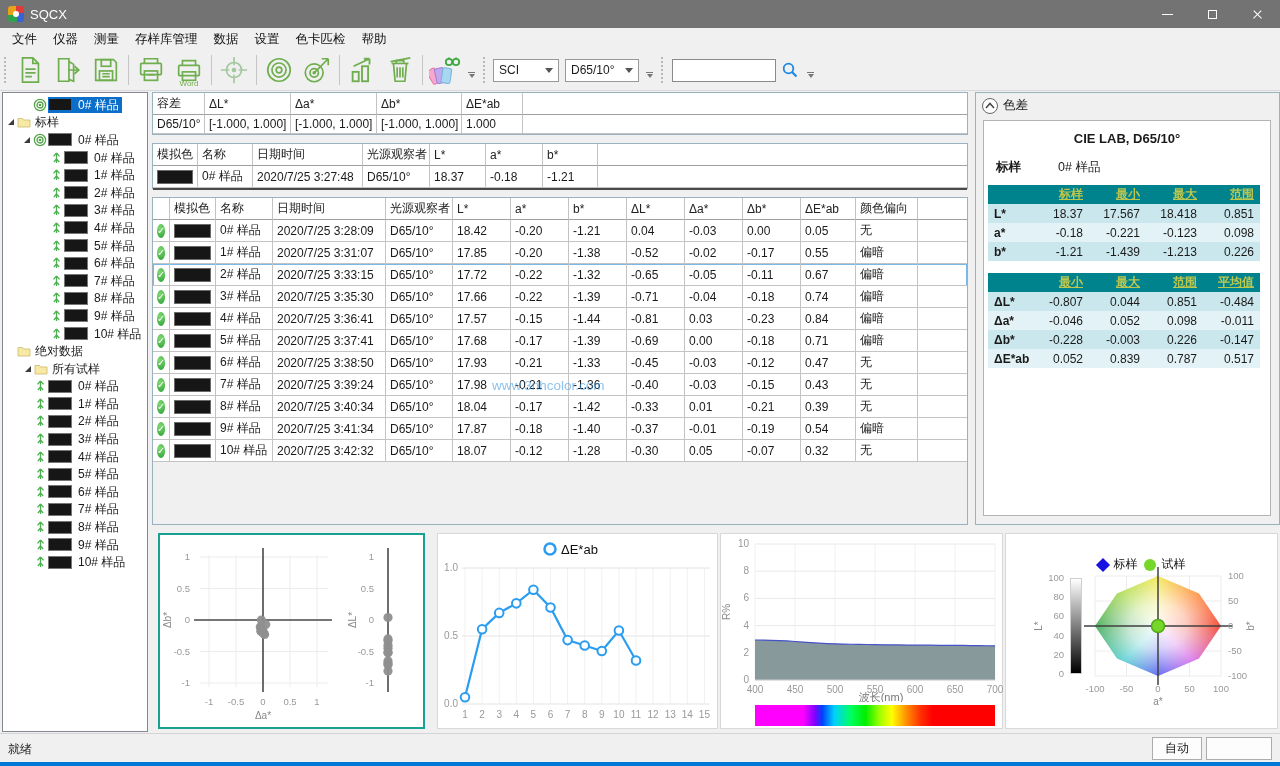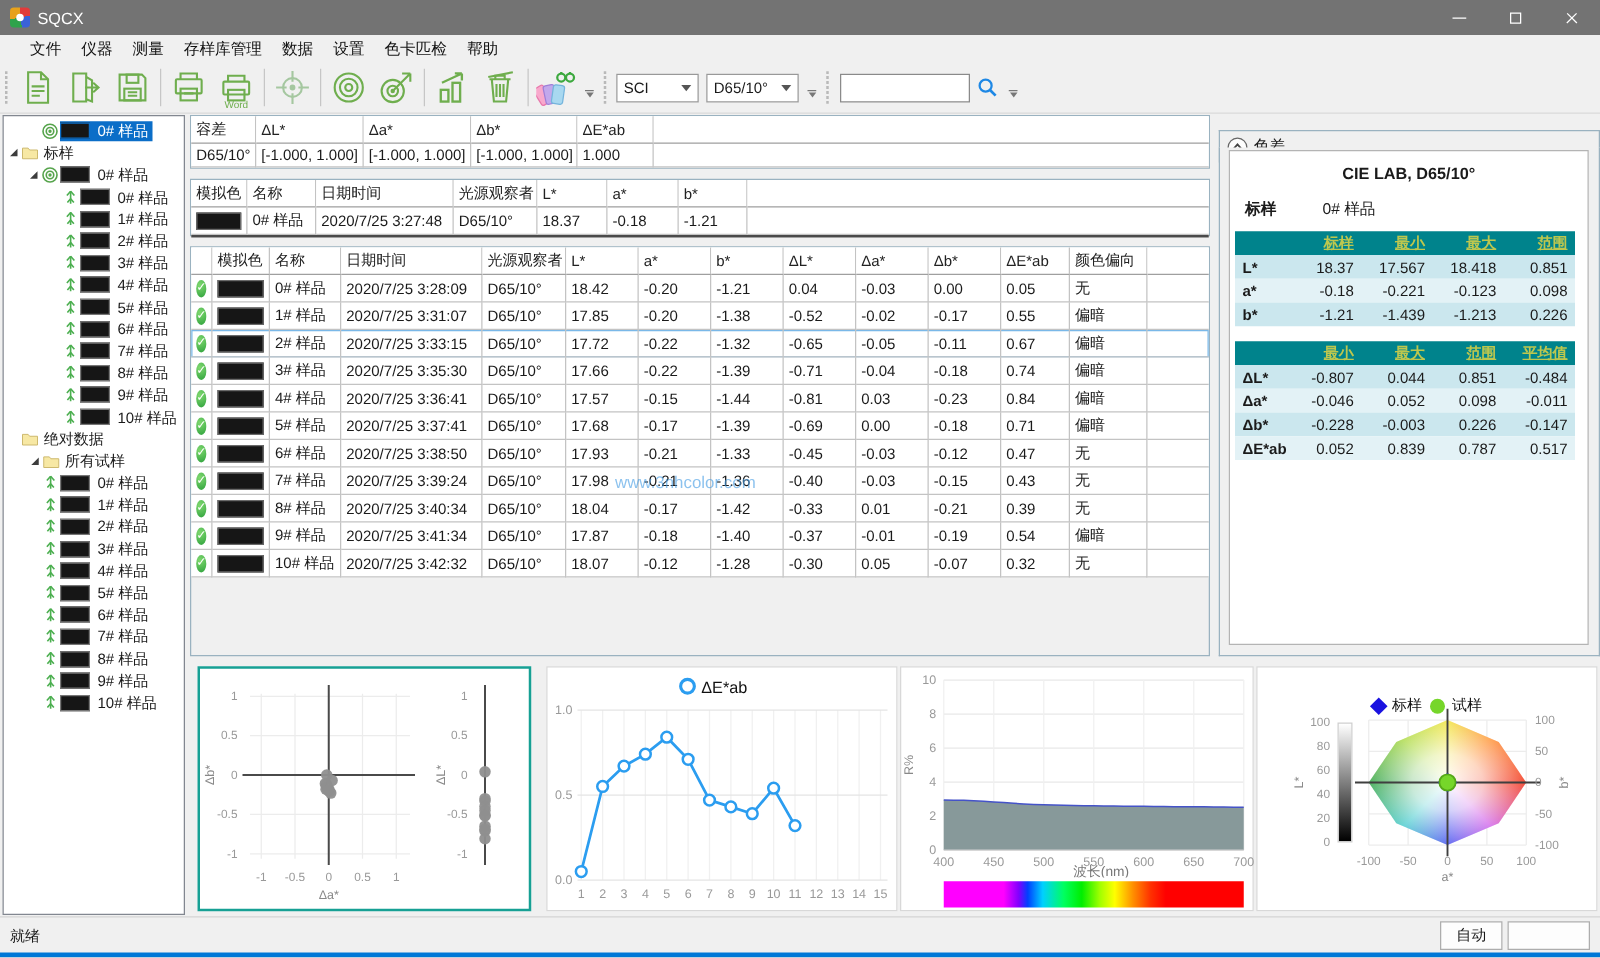--- a/index.html
+++ b/index.html
@@ -13,21 +13,21 @@
   .app-logo:after{content:"";position:absolute;left:5px;top:5px;width:6px;height:6px;border-radius:50%;background:#fff;}
   .titletext{color:#fff;font-size:13px;}
   .winbtns{margin-left:auto;display:flex;height:28px;}
   .wbtn{width:45px;height:28px;display:flex;align-items:center;justify-content:center;color:#fff;}
   .glyph-min{width:11px;height:1px;background:#fff;}
   .glyph-max{width:9px;height:9px;border:1px solid #fff;}
   .glyph-close{position:relative;width:11px;height:11px;}
   .glyph-close i{position:absolute;left:0;top:5px;width:11px;height:1.4px;background:#fff;display:block;}
   .glyph-close i:first-child{transform:rotate(45deg);} .glyph-close i:last-child{transform:rotate(-45deg);}
   
-  .menubar{position:absolute;left:12px;top:28px;width:1064px;height:22px;background:#f0f0f0;display:flex;align-items:center;padding-left:4px;}
+  .menubar{position:absolute;left:0;top:28px;width:1064px;height:22px;background:#f0f0f0;display:flex;align-items:center;padding-left:4px;}
   .mitem{padding:0 8px;font-size:12.5px;line-height:22px;color:#111;}
   
   .toolbar{position:absolute;left:0;top:50px;width:1280px;height:41px;background:#f0f0f0;border-bottom:1px solid #d9d9d9;display:flex;align-items:center;}
   .grip{width:5px;height:26px;margin:0 3px;background-image:repeating-linear-gradient(to bottom,#b9b9b9 0 2px,transparent 2px 4px);background-size:2px 100%;background-repeat:no-repeat;background-position:1px 0;}
   .tsep{width:1px;height:30px;background:#c6c6c6;margin:0 3px;}
   .tbtn{width:38px;height:36px;display:flex;align-items:center;justify-content:center;position:relative;}
   .tbtn svg{display:block;}
   .word-label{position:absolute;left:0;right:0;bottom:0;text-align:center;font-size:8px;color:#6fae4e;}
   .dd{height:23px;background:#fff;border:1px solid #999;display:flex;align-items:center;font-size:12px;padding:0 5px;position:relative;margin:0 3px;}
   .dd .arr{margin-left:auto;width:0;height:0;border-left:4px solid transparent;border-right:4px solid transparent;border-top:5px solid #555;}
@@ -49,21 +49,21 @@
   
   .panel{position:absolute;background:#f0f0f0;border:1px solid #9ab2c0;}
   .trowline{display:flex;background:#fff;}
   .tcell{font-size:12px;padding:2px 4px;border-right:1px solid #c3c3c3;border-bottom:1px solid #c3c3c3;overflow:hidden;white-space:nowrap;display:flex;align-items:center;}
   .thead .tcell{background:#fff;border-bottom:1px solid #9f9f9f;color:#222;}
   .swatch{width:38px;height:14px;background:#161616;border:1px solid #6a6a6a;}
   .chk{width:14px;height:14px;border-radius:50%;background:radial-gradient(circle at 35% 30%,#7fd86f,#2ea13c);color:#fff;font-size:10px;line-height:14px;text-align:center;font-weight:bold;}
   .hotrow{box-shadow:inset 0 0 0 1px #7ab8e8;}
   .watermark{position:absolute;left:492px;top:378px;font-size:13.5px;color:rgba(70,156,228,.62);z-index:5;}
   
-  .rhead{position:absolute;left:975px;top:104px;width:305px;height:26px;border:1px solid #9ab2c0;border-bottom:none;background:#f0f0f0;display:flex;align-items:center;}
+  .rhead{position:absolute;left:975px;top:92px;width:305px;height:26px;border:1px solid #9ab2c0;border-bottom:none;background:#f0f0f0;display:flex;align-items:center;}
   .collapse-circle{width:16px;height:16px;border:1px solid #666;border-radius:50%;margin:0 5px 0 6px;display:flex;align-items:center;justify-content:center;background:#fdfdfd;}
   .rbody{position:absolute;left:975px;top:118px;width:305px;height:407px;background:#f0f0f0;border:1px solid #9ab2c0;border-top:none;}
   .rcard{position:absolute;left:7px;top:2px;width:288px;height:396px;background:#fff;border:1px solid #b4b4b4;}
   .rtitle{text-align:center;font-weight:bold;font-size:13px;margin-top:10px;}
   .rstd{position:absolute;left:12px;top:38px;font-size:12.5px;font-weight:bold;}
   .rstdname{position:absolute;left:74px;top:38px;font-size:12.5px;}
   .rtable{position:absolute;left:4px;width:272px;font-size:12px;}
   .rtr{display:flex;height:19px;align-items:center;}
   .rth{background:#00838c;}
   .rth .rc{color:#bdc74e;font-weight:bold;text-decoration:underline;}

